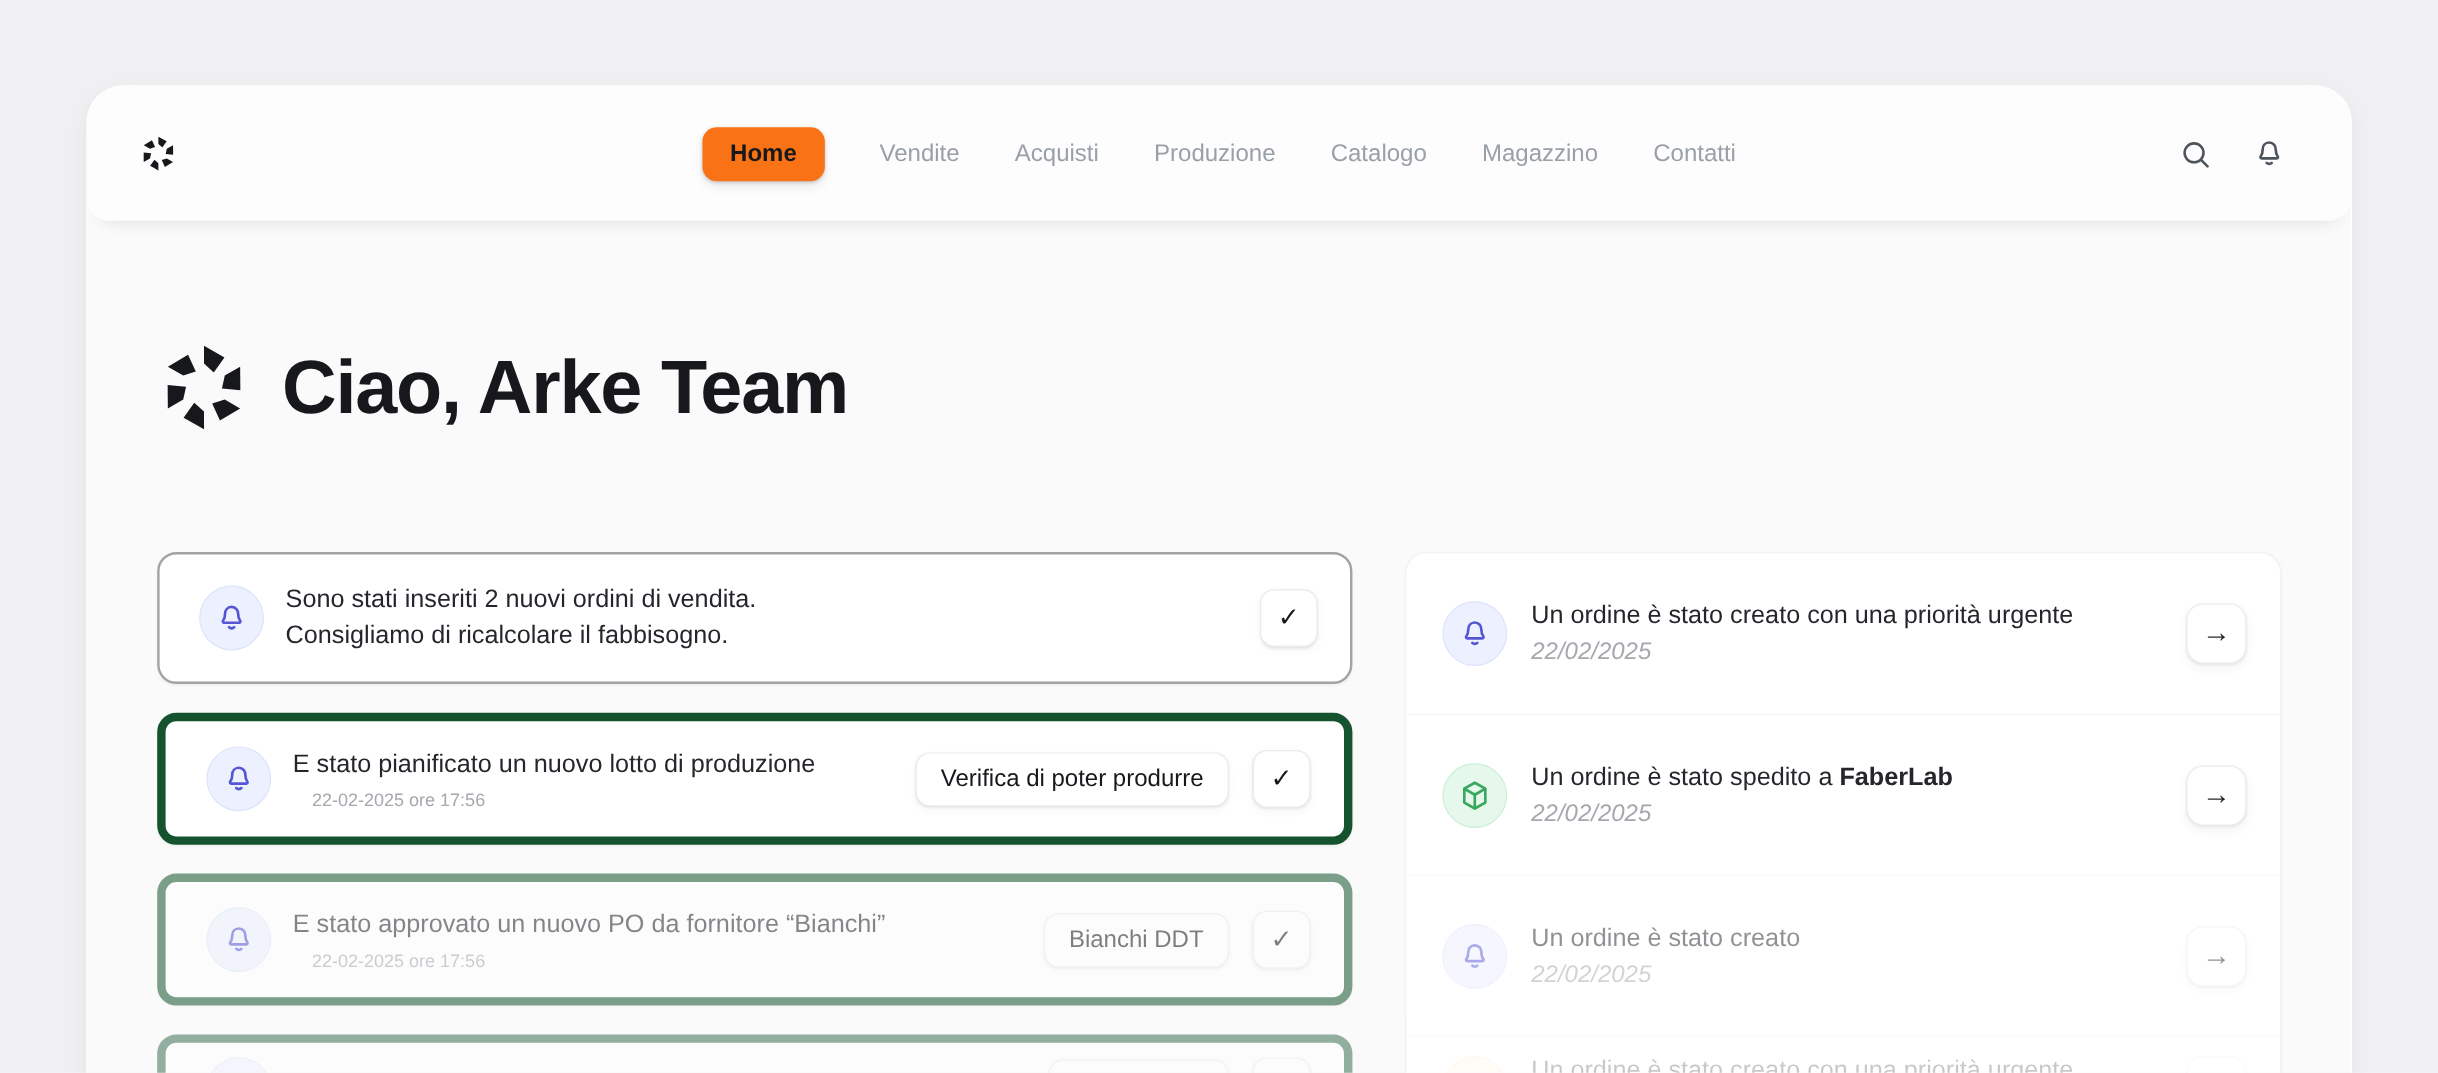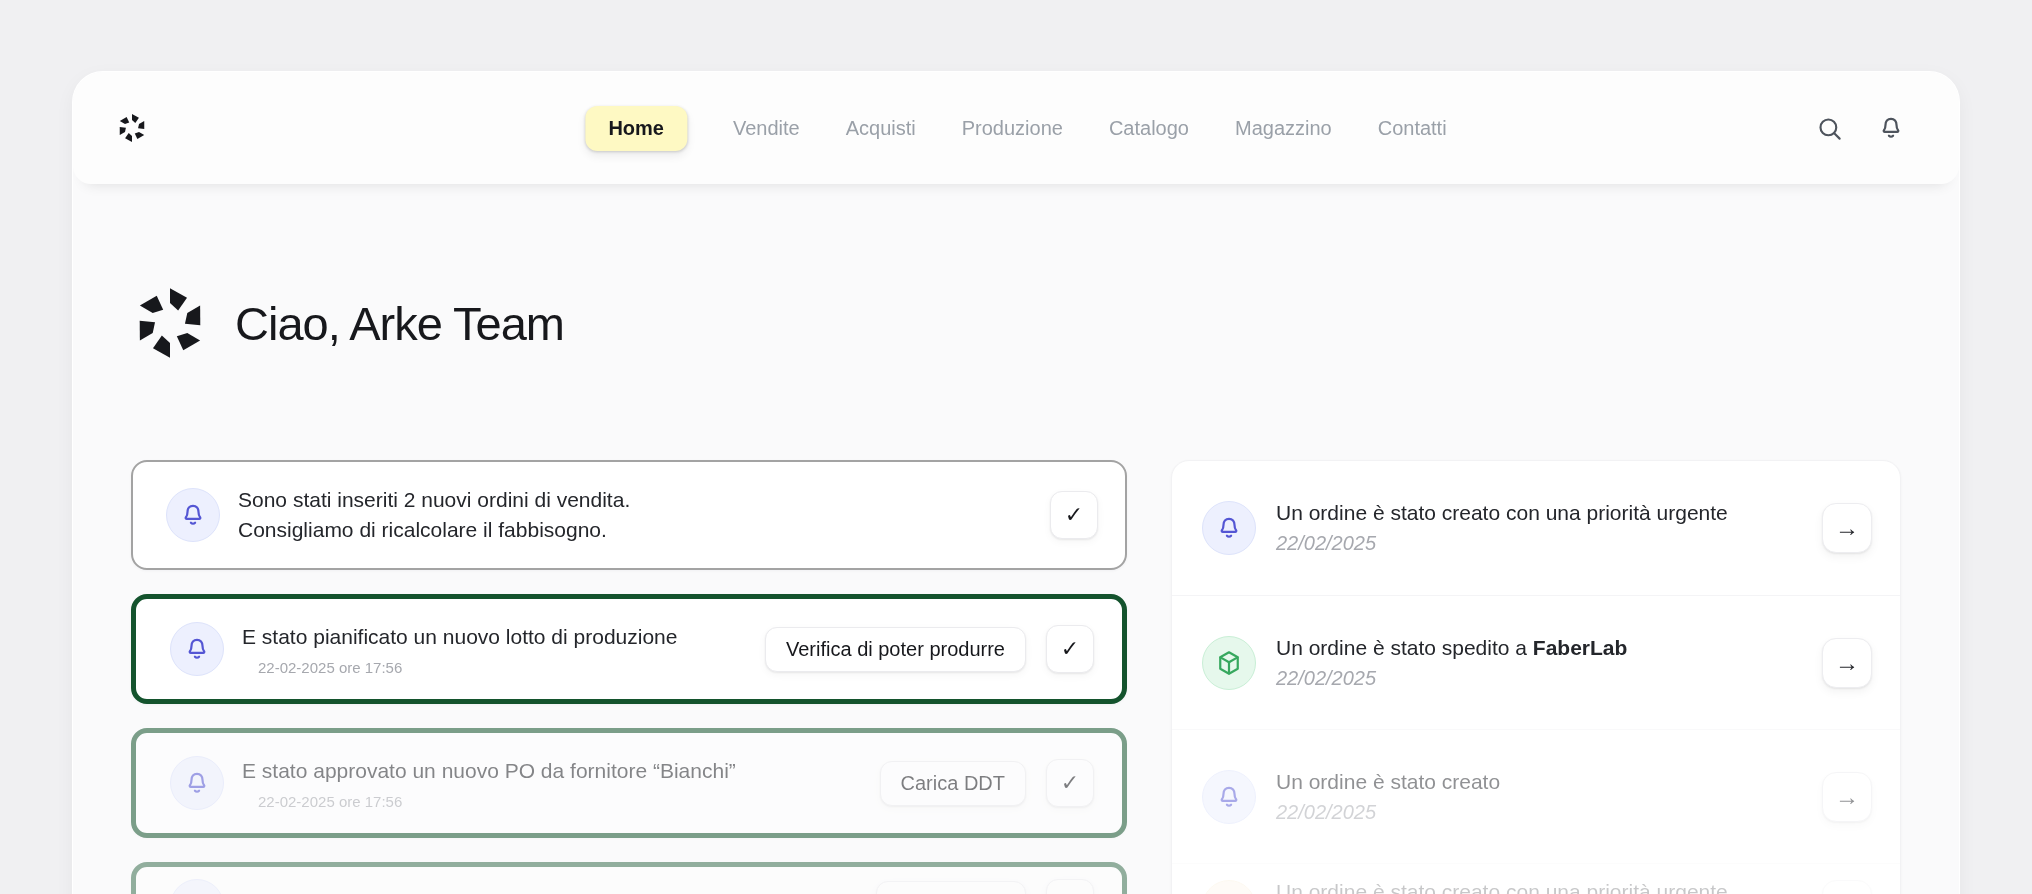--- a/index.html
+++ b/index.html
@@ -27,41 +27,41 @@
   }
   .logo-sm{width:30px;height:30px;display:flex;align-items:center;justify-content:center;}
   .nav{
     position:absolute;left:50%;transform:translateX(-50%);
     display:flex;align-items:center;gap:46px;
   }
   .nav-item{
     font-size:20px;color:#9aa0a8;cursor:pointer;white-space:nowrap;text-decoration:none;
   }
   .nav-item.active{
-    background:#fef9c3;color:#17181c;font-weight:700;
+    background:#f97316;color:#17181c;font-weight:700;
     padding:11px 23px;border-radius:12px;
     box-shadow:0 1px 3px rgba(0,0,0,.16), 0 5px 10px rgba(0,0,0,.07);
   }
   .topbar-actions{margin-left:auto;display:flex;align-items:center;gap:26px;}
   .iconbtn{
     width:36px;height:36px;border:none;background:transparent;padding:0;
     display:flex;align-items:center;justify-content:center;cursor:pointer;color:#4e545d;
   }
   
   .content{padding:102px 58px 0 58px;box-sizing:border-box;}
   .greeting{display:flex;align-items:center;gap:28px;padding-left:2px;}
   .logo-lg{width:74px;height:74px;display:flex;align-items:center;justify-content:center;}
   .greeting h1{
-    margin:0;font-size:47px;font-weight:400;color:#17181c;letter-spacing:-1px;text-align:center;
+    margin:0;font-size:63px;font-weight:700;color:#17181c;letter-spacing:-1px;text-align:center;
   }
   .columns{display:flex;gap:44px;margin-top:100px;align-items:flex-start;}
   
   .left-col{width:996px;display:flex;flex-direction:column;gap:24px;}
   .card{
-    background:#ffffff;border:5px solid #14532d;border-radius:16px;
+    background:#ffffff;border:7px solid #14532d;border-radius:16px;
     min-height:110px;box-sizing:border-box;
     display:flex;align-items:center;
     padding:0 28px 0 34px;
     box-shadow:0 1px 3px rgba(16,24,40,.04);
   }
   .card.highlighted{border:2px solid #a3a3a3;padding:0 27px 0 33px;}
   .card.faded{opacity:.55;}
   .card.partial{height:110px;align-items:flex-start;padding-top:12px;opacity:.45;}
   .icon-circle{
     width:52px;height:52px;border-radius:50%;flex:0 0 auto;
@@ -232,21 +232,21 @@
           <span class="icon-circle indigo">
             <svg width="28" height="28" viewBox="0 0 24 24">
                 <use href="#sym-bell"></use>
               </svg>
           </span>
           <div class="card-text">
             <p class="card-title">E stato approvato un nuovo PO da fornitore “Bianchi”</p>
             <p class="card-time">22-02-2025 ore 17:56</p>
           </div>
           <div class="actions">
-            <button class="btn">Carica DDT</button>
+            <button class="btn">Bianchi DDT</button>
             <button class="btn check">
               <span>✓</span>
             </button>
           </div>
         </article>
 
         <article class="card partial">
           <span class="icon-circle indigo">
             <svg width="28" height="28" viewBox="0 0 24 24">
                 <use href="#sym-bell"></use>

